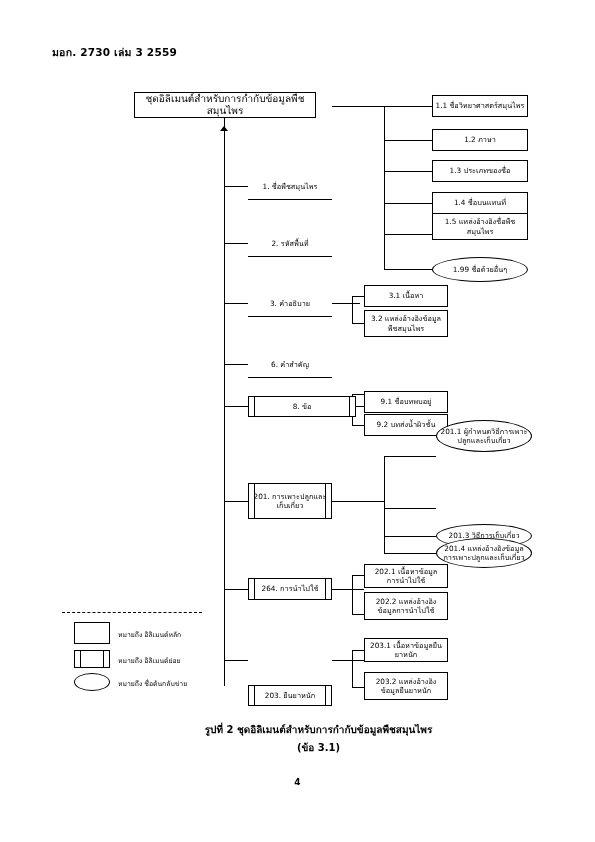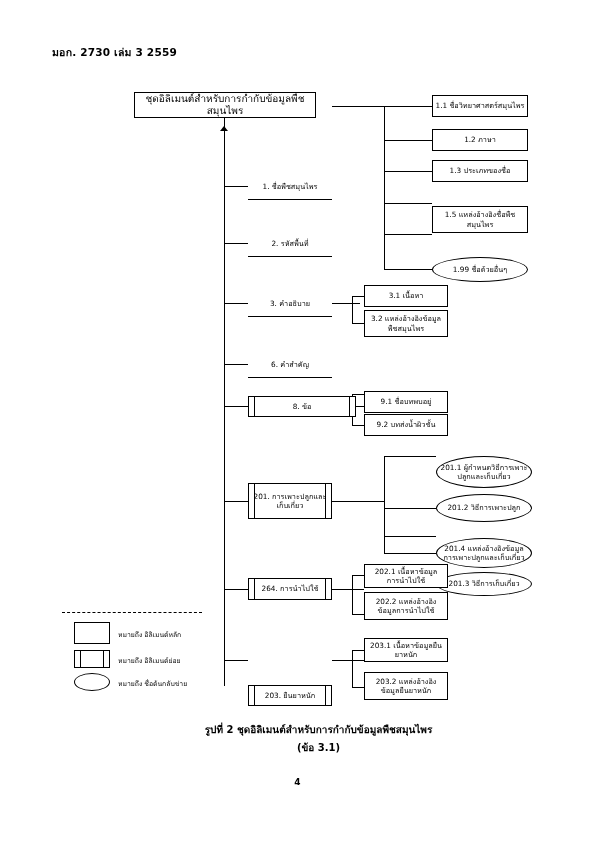--- a/index.html
+++ b/index.html
@@ -174,32 +174,32 @@
   <div class="node" style="left:248px; top:355px; width:84px; height:19px; border:none;">6. คำสำคัญ</div>
 
   <div class="node proc" style="left:248px; top:396px; width:108px; height:21px;">8. ข้อ</div>
   <div class="node proc" style="left:248px; top:483px; width:84px; height:36px;">201. การเพาะปลูกและเก็บเกี่ยว</div>
   <div class="node proc" style="left:248px; top:578px; width:84px; height:22px;">264. การนำไปใช้</div>
   <div class="node proc" style="left:248px; top:650px; width:84px; height:21px;margin-top:35px;">203. ยืนยาหนัก</div>
 
   <div class="node" style="left:432px; top:95px; width:96px; height:22px;">1.1 ชื่อวิทยาศาสตร์สมุนไพร</div>
   <div class="node" style="left:432px; top:129px; width:96px; height:22px;">1.2 ภาษา</div>
   <div class="node" style="left:432px; top:160px; width:96px; height:22px;">1.3 ประเภทของชื่อ</div>
-  <div class="node" style="left:432px; top:206px; width:96px; height:27px;">1.5 แหล่งอ้างอิงชื่อพืชสมุนไพร</div>
+  <div class="node" style="left:432px; top:192px; width:96px; height:22px;">1.4 ชื่อบนแทนที่</div>
+  <div class="node" style="left:432px; top:213px; width:96px; height:27px;">1.5 แหล่งอ้างอิงชื่อพืชสมุนไพร</div>
   <div class="node oval" style="left:432px; top:257px; width:96px; height:25px;">1.99 ชื่อด้วยอื่นๆ</div>
 
   <div class="node" style="left:364px; top:285px; width:84px; height:22px;">3.1 เนื้อหา</div>
   <div class="node" style="left:364px; top:310px; width:84px; height:27px;">3.2 แหล่งอ้างอิงข้อมูลพืชสมุนไพร</div>
 
   <div class="node" style="left:364px; top:383px; width:84px; height:22px;margin-top:8px;">9.1 ชื่อบทพบอยู่</div>
   <div class="node" style="left:364px; top:414px; width:84px; height:22px;">9.2 บทส่งน้ำผิวชั้น</div>
 
-  <div class="node oval" style="left:436px; top:456px; width:96px; height:32px;">201.1 ผู้กำหนดวิธีการเพาะปลูกและเก็บเกี่ยว</div>
-  <div class="node oval" style="left:436px; top:494px; width:96px; height:28px;">201.2 วิธีการเพาะปลูก</div>
-  <div class="node oval" style="left:436px; top:524px; width:96px; height:24px;margin-top:48px;">201.3 วิธีการเก็บเกี่ยว</div>
+  <div class="node oval" style="left:436px; top:420px; width:96px; height:32px;">201.1 ผู้กำหนดวิธีการเพาะปลูกและเก็บเกี่ยว</div>
+  <div class="node oval" style="left:436px; top:524px; width:96px; height:24px;">201.3 วิธีการเก็บเกี่ยว</div>
   <div class="node oval" style="left:436px; top:538px; width:96px; height:30px;">201.4 แหล่งอ้างอิงข้อมูลการเพาะปลูกและเก็บเกี่ยว</div>
 
   <div class="node" style="left:364px; top:564px; width:84px; height:24px;">202.1 เนื้อหาข้อมูลการนำไปใช้</div>
   <div class="node" style="left:364px; top:592px; width:84px; height:28px;">202.2 แหล่งอ้างอิงข้อมูลการนำไปใช้</div>
 
   <div class="node" style="left:364px; top:638px; width:84px; height:24px;">203.1 เนื้อหาข้อมูลยืนยาหนัก</div>
   <div class="node" style="left:364px; top:672px; width:84px; height:28px;">203.2 แหล่งอ้างอิงข้อมูลยืนยาหนัก</div>
 
   <div class="rule" style="left:62px; top:612px; width:140px;"></div>
 

